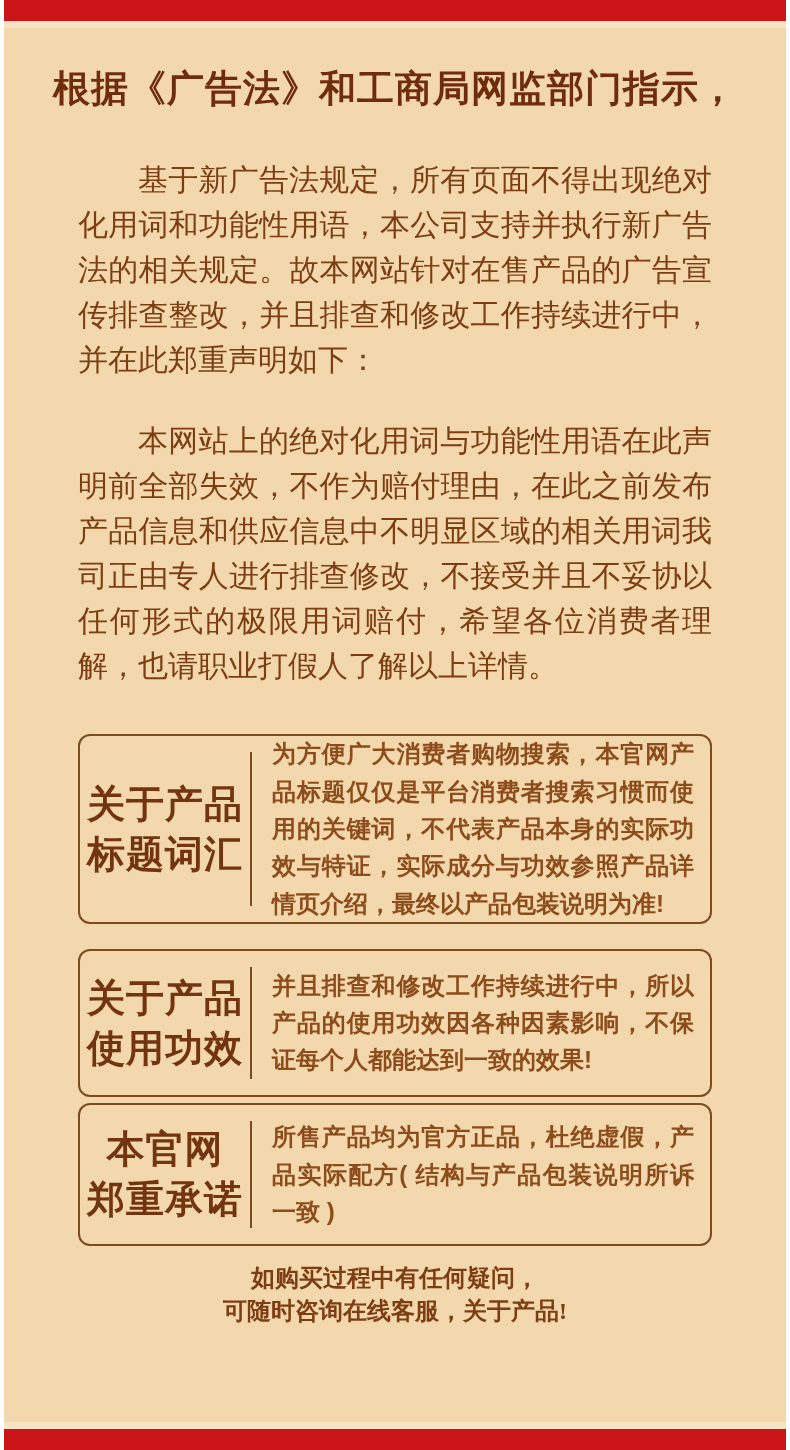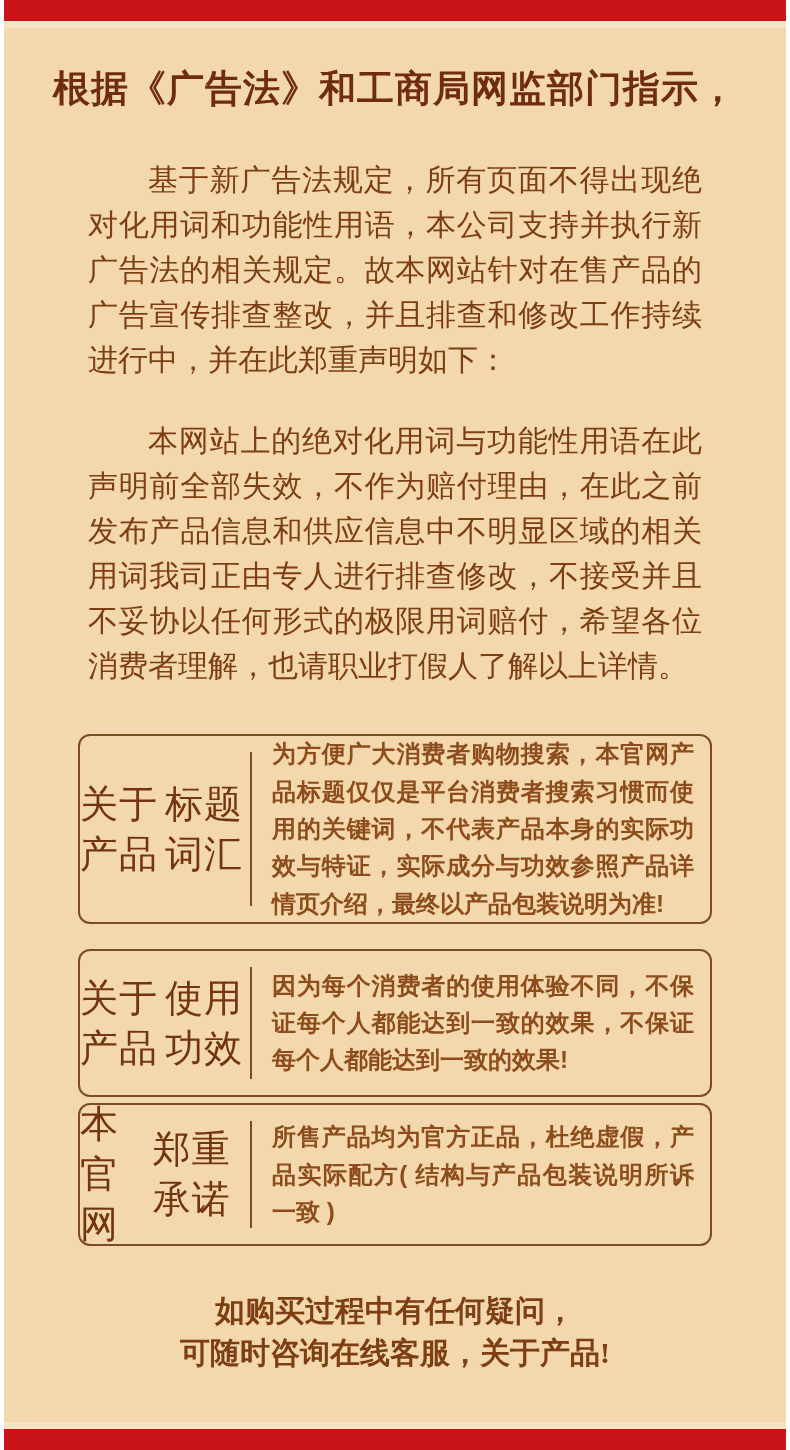--- a/index.html
+++ b/index.html
@@ -31,21 +31,21 @@
     font-size: 37px;
     font-weight: bold;
     color: #6f2d0e;
     line-height: 1.48;
     letter-spacing: 1px;
   }
   .title span { display: block; }
 
   .content { margin: 0 72px; }
   .para {
-    margin: 12px;
+    margin: 2px;
     font-size: 30px;
     line-height: 1.5;
     color: #7c3e12;
     text-align: justify;
     text-indent: 2em;
   }
   .para.first { margin-top: 40px; }
   .para.second { margin-top: 36px; }
 
   .notice-box {
@@ -57,24 +57,25 @@
     display: flex;
     align-items: stretch;
   }
   .notice-box.box1 { margin-top: 46px; height: 190px; }
   .notice-box.box2 { margin-top: 25px; height: 148px; }
   .notice-box.box3 { margin-top: 6px; height: 143px; }
 
   .box-label {
     flex: 0 0 170px;
     display: flex;
+    flex-direction: column;
     justify-content: center;
     align-items: center;
     font-size: 38px;
-    font-weight: normal;
+    font-weight: bold;
     color: #73350f;
     line-height: 1.32;
     letter-spacing: 1px;
   }
   .box-divider {
     width: 2px;
     background: #7c4b20;
     margin: 16px 0;
   }
   .box-text {
@@ -87,23 +88,23 @@
     margin: 0;
     font-family: "Liberation Sans", sans-serif;
     font-weight: bold;
     font-size: 24px;
     line-height: 1.56;
     color: #8c4c1b;
     text-align: justify;
   }
 
   .footer {
-    margin-top: 44px;
+    margin-top: 16px;
     text-align: center;
-    font-size: 30px;
+    font-size: 24px;
     font-weight: bold;
     color: #7c3e12;
     line-height: 1.4;
   }
   .footer span { display: block; }
 </style>
 </head>
 <body>
 
 <div class="page">
@@ -131,21 +132,21 @@
     </div>
   </div>
 
   <div class="notice-box box2">
     <div class="box-label">
       <span>关于产品</span>
       <span>使用功效</span>
     </div>
     <div class="box-divider"></div>
     <div class="box-text">
-      <p>因为每个消费者的使用体验不同，不保证每个人都能达到一致的效果，不保证每个人都能达到一致的效果!</p>
+      <p>并且排查和修改工作持续进行中，所以产品的使用功效因各种因素影响，不保证每个人都能达到一致的效果!</p>
     </div>
   </div>
 
   <div class="notice-box box3">
     <div class="box-label">
       <span>本官网</span>
       <span>郑重承诺</span>
     </div>
     <div class="box-divider"></div>
     <div class="box-text">

